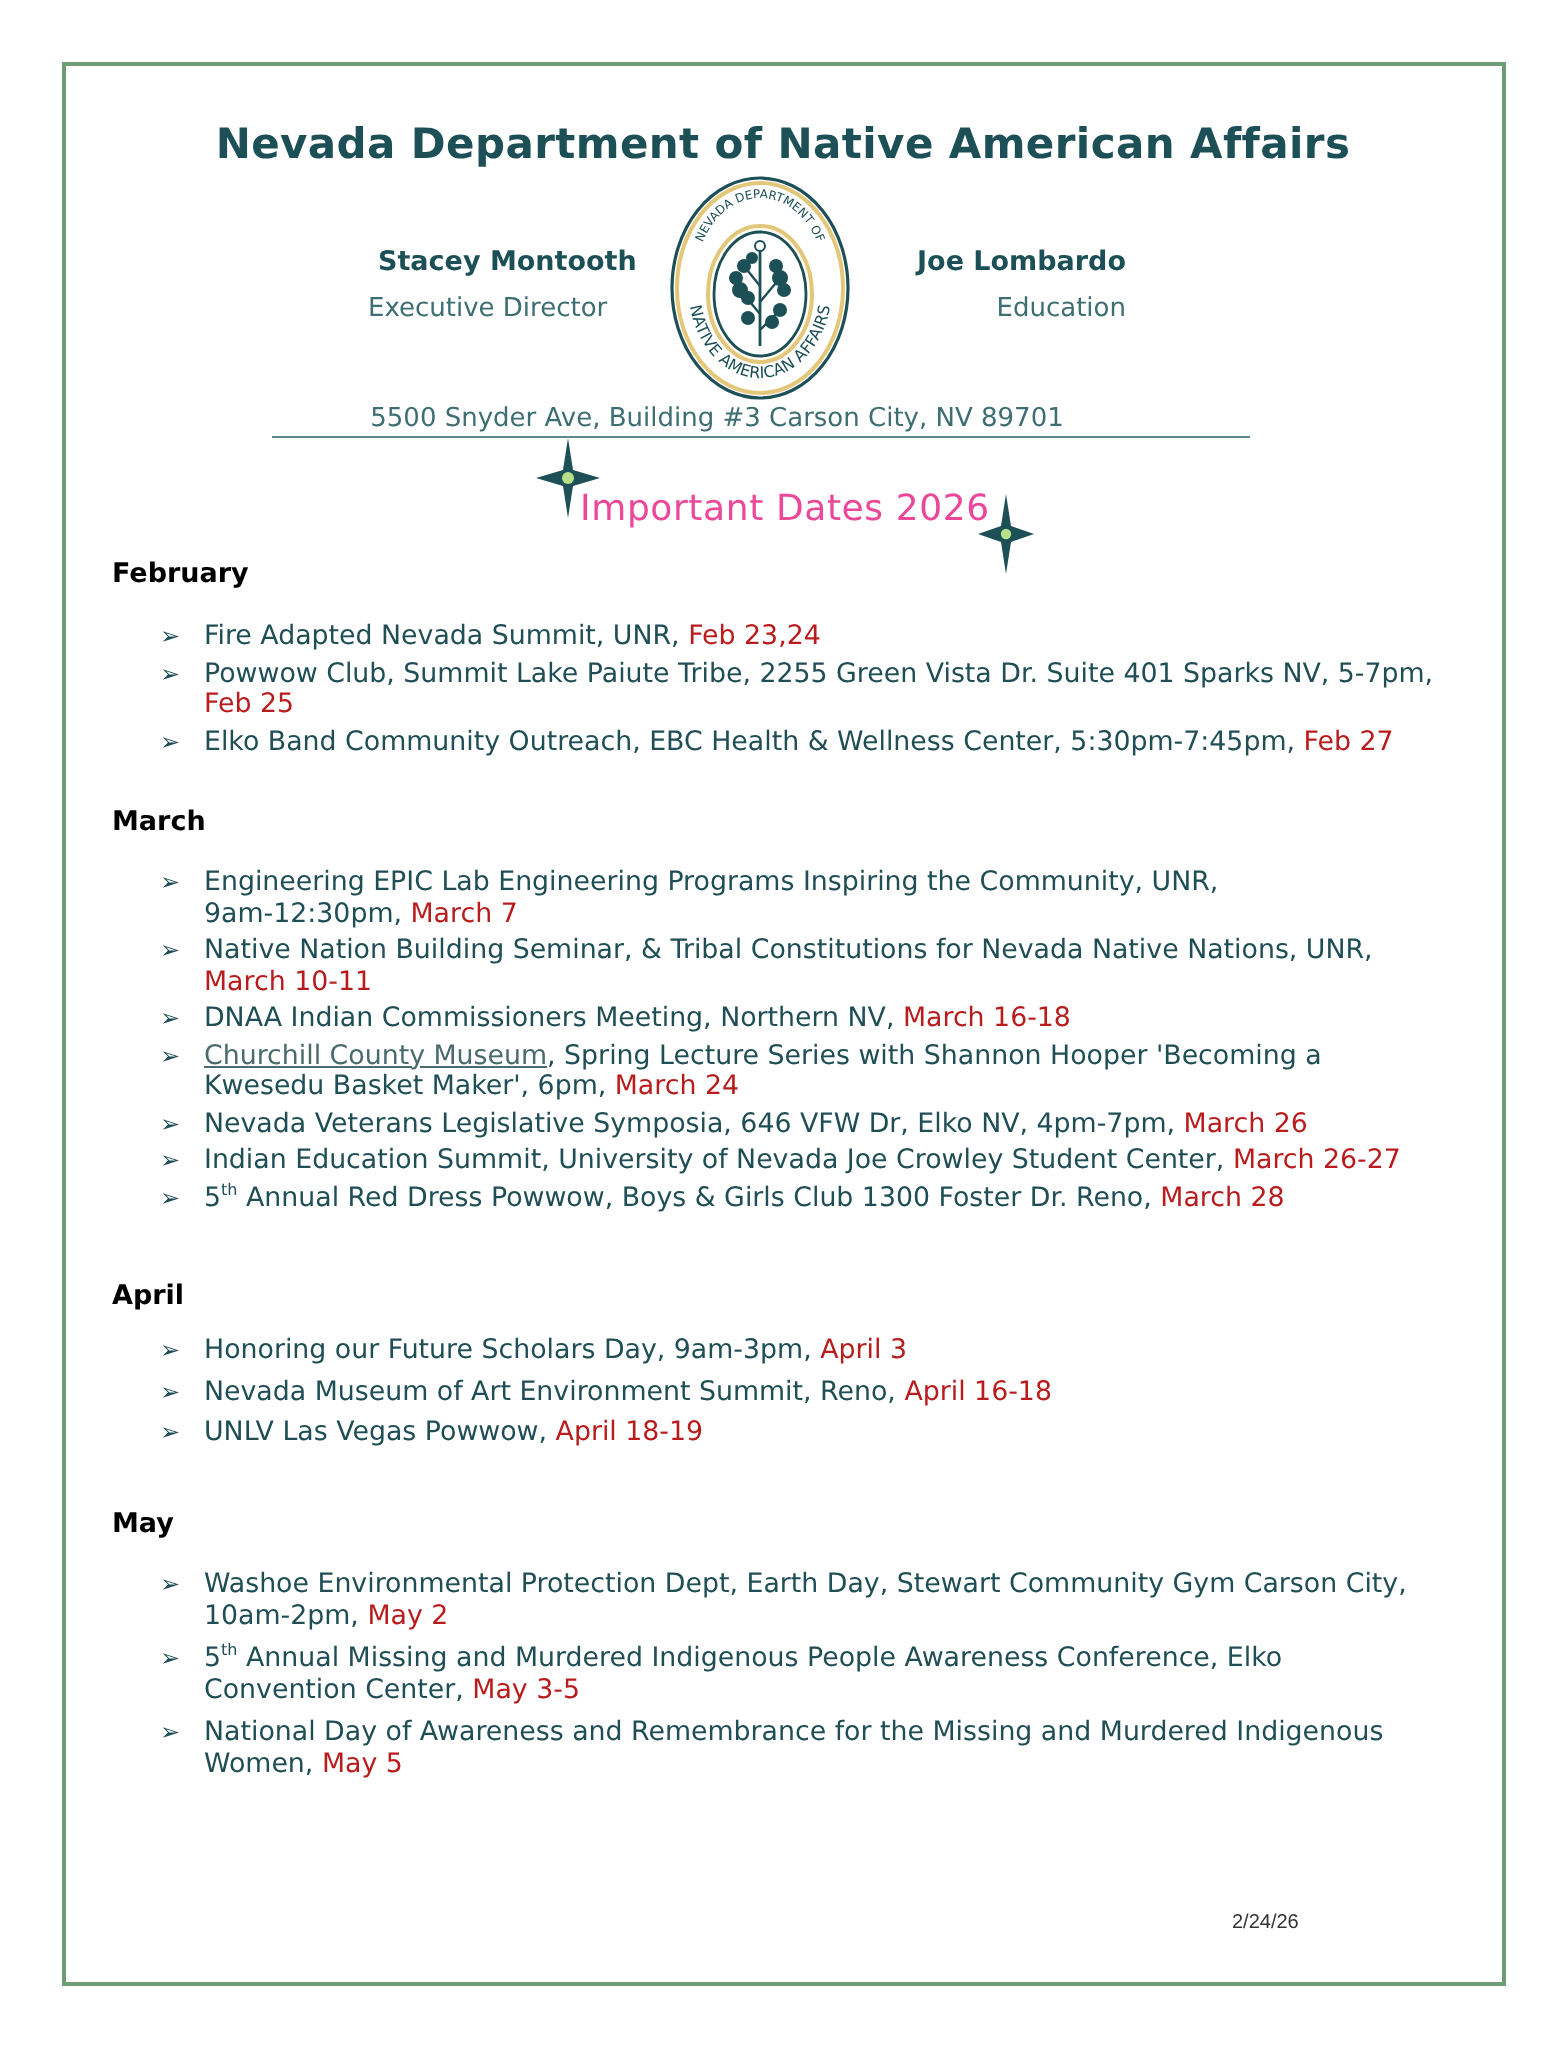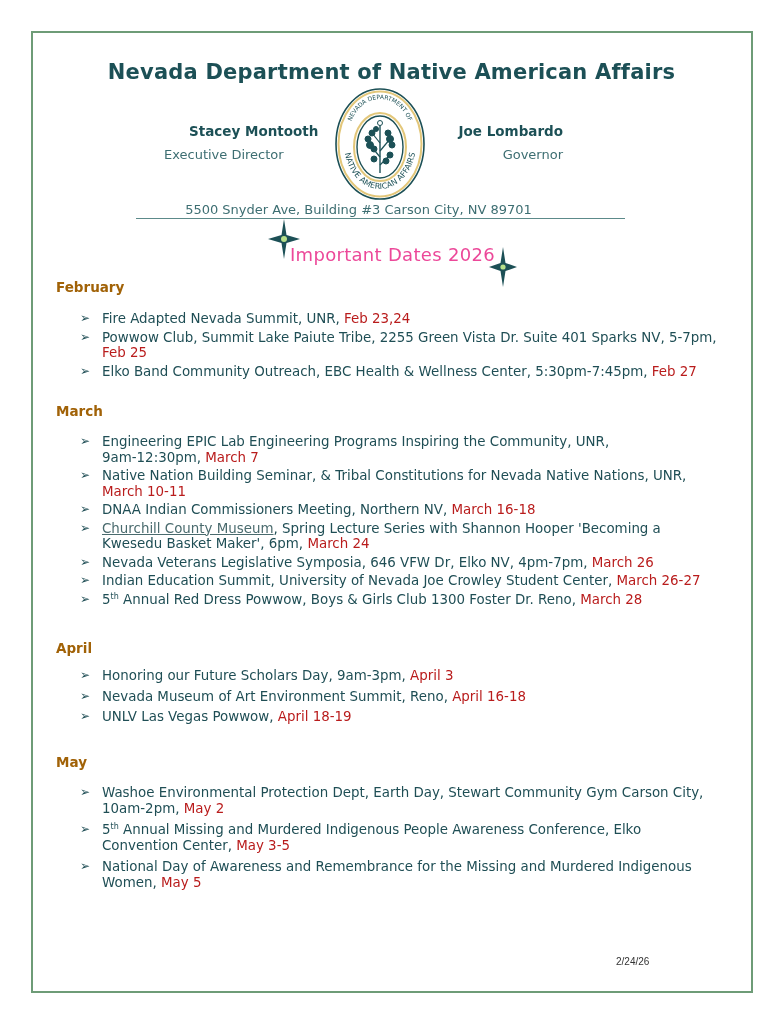--- a/index.html
+++ b/index.html
@@ -9,36 +9,36 @@
       position: absolute; left: 31px; top: 31px; width: 722px; height: 962px;
       border: 2px solid #6e9c77;
     }
     .org-title {
       position: absolute; left: 0; width: 783px; top: 60px; text-align: center;
       font-size: 21px; font-weight: bold; color: #1c5056; letter-spacing: 0.2px;
     }
     .person-left { position: absolute; left: 164px; top: 123px; }
     .person-right { position: absolute; right: 220px; top: 123px; text-align: right; }
     .person-name { font-size: 13.5px; font-weight: bold; color: #1c5056; margin-left: 25px; }
-    .person-role { font-size: 13px; color: #3d6e72; margin-top: 8px; font-weight: normal; }
+    .person-role { font-size: 13px; color: #3d6e72; margin-top: 8px; font-weight: normal; margin-left: 20px; }
     .seal { position: absolute; left: 334px; top: 87px; width: 92px; height: 114px; }
     .address {
       position: absolute; left: 0; width: 709px; top: 202px; text-align: center;
       font-size: 13px; color: #3d6e72; padding-left: 8px;
     }
     .rule { position: absolute; left: 136px; width: 489px; top: 218px; height: 1px; background: #5c8a8a; }
     .star { position: absolute; }
     .star1 { left: 268px; top: 219px; width: 32px; height: 40px; }
     .star2 { left: 489px; top: 247px; width: 28px; height: 40px; }
     .dates-title {
       position: absolute; left: 290px; top: 244px; font-size: 18px; color: #ec4899;
       letter-spacing: 0.3px;
     }
     .month {
-      position: absolute; left: 56px; font-size: 13.5px; font-weight: bold; color: #a16207;
+      position: absolute; left: 56px; font-size: 13.5px; font-weight: bold; color: #000000;
     }
     .list { position: absolute; left: 80px; width: 660px; list-style: none; }
     .list li {
       position: relative; padding-left: 22px; font-size: 13.4px; line-height: 15.5px;
       color: #1f4e55; margin-bottom: 3px;
     }
     .bullet {
       position: absolute; left: 0; top: 0; font-size: 12px; color: #1f4e55;
     }
     .date { color: #b91c1c; }
@@ -56,21 +56,21 @@
 
 <div class="org-title">Nevada Department of Native American Affairs</div>
 
 <div class="person-left">
   <div class="person-name">Stacey Montooth</div>
   <div class="person-role">Executive Director</div>
 </div>
 
 <div class="person-right">
   <div class="person-name">Joe Lombardo</div>
-  <div class="person-role">Governor</div>
+  <div class="person-role">Education</div>
 </div>
 
 <svg class="seal" viewBox="0 0 92 114">
   <defs>
     <path id="arcTop" d="M 14 52 A 32 40 0 0 1 78 52"></path>
     <path id="arcBot" d="M 10 56 A 36 46 0 0 0 82 56"></path>
   </defs>
   <ellipse cx="46" cy="57" rx="44" ry="55" fill="#ffffff" stroke="#1c5056" stroke-width="1.6"></ellipse>
   <ellipse cx="46" cy="57" rx="41.5" ry="52.5" fill="none" stroke="#e3c77a" stroke-width="2"></ellipse>
   <ellipse cx="46" cy="60" rx="26" ry="34" fill="#fffdf5" stroke="#e3c77a" stroke-width="2"></ellipse>

